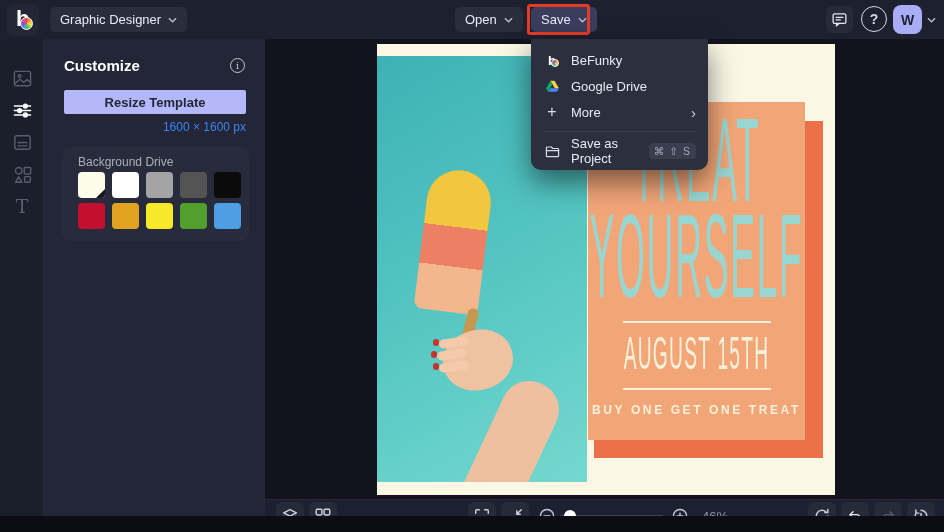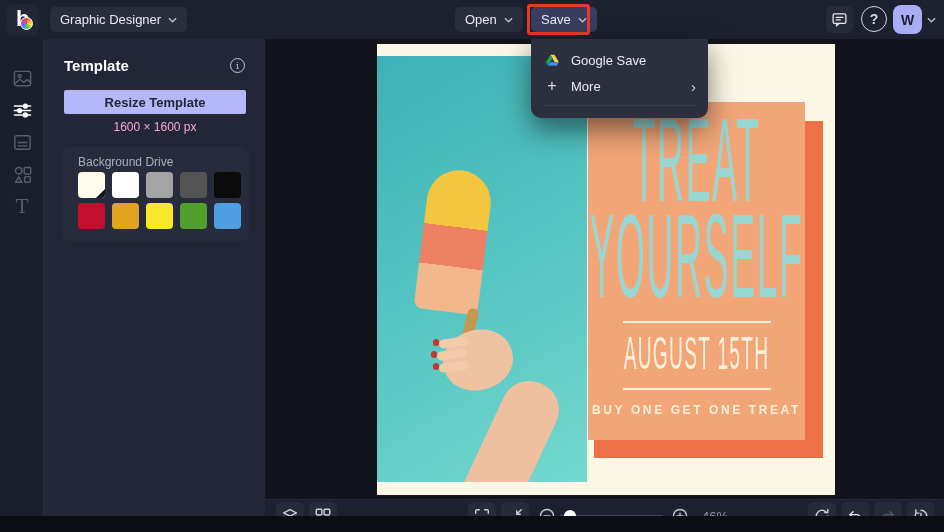--- a/index.html
+++ b/index.html
@@ -42,21 +42,21 @@
   .rail-item svg { width:21px; height:21px; stroke:currentColor; fill:none; stroke-width:1.5; stroke-linecap:round; stroke-linejoin:round; }
   .text-tool-glyph { font-family:"DejaVu Serif", serif; font-size:19px; color:currentColor; }
 
   
   #panel { position:absolute; left:44px; top:39px; width:221px; height:493px; background:#232636; z-index:30; }
   .panel-title { position:absolute; left:20px; top:18px; color:#fff; font-size:15px; font-weight:700; }
   .info-icon { position:absolute; left:186px; top:19px; width:15px; height:15px; border:1.5px solid #c3c6d2; border-radius:50%;
     color:#c3c6d2; font-size:9.5px; display:flex; align-items:center; justify-content:center; cursor:pointer; font-family:"DejaVu Serif",serif; }
   .resize-btn { position:absolute; left:20px; top:51px; width:182px; height:24px; background:#b4b8f9; border:none; border-radius:2px;
     color:#232636; font-size:13px; font-weight:700; cursor:pointer; font-family:"Liberation Sans",sans-serif; }
-  .dims { position:absolute; left:20px; top:81px; width:182px; text-align:center; color:#f9a8d4; font-size:12px; }
+  .dims { position:absolute; left:20px; top:81px; width:182px; text-align:right; color:#3b82f6; font-size:12px; }
   .bg-card { position:absolute; left:18px; top:108px; width:187px; height:94px; background:#282b3b; border-radius:8px; }
   .bg-label { position:absolute; left:16px; top:8px; color:#a9adbc; font-size:12px; }
   .swatch { position:absolute; width:27px; height:26px; border-radius:4px; cursor:pointer; overflow:hidden; }
   .swatch .fold { position:absolute; right:0; bottom:0; width:0; height:0; border-left:9px solid transparent; border-bottom:9px solid #15161e; }
 
   
   #canvas { position:absolute; left:265px; top:39px; width:679px; height:460px; background:#12131c; overflow:hidden; z-index:10; }
   #poster { position:absolute; left:112px; top:5px; width:458px; height:451px; }
   #photo { position:absolute; left:0; top:12px; width:210px; height:426px; overflow:hidden;
     background:linear-gradient(150deg,#3db1b5 0%,#53c4c1 48%,#74d8cf 100%); }
@@ -132,35 +132,52 @@
     <div class="avatar">
       <span>W</span>
     </div>
     <svg class="chev" style="position:absolute; left:927px; top:17px;" viewBox="0 0 10 6">
         <polyline points="1,1 5,5 9,1"></polyline>
       </svg>
   </div>
 
   <div id="save-menu">
     <div class="mitem">
+      <span class="micon" style="position:relative;">
+        <span style="color:#fff;font-weight:700;font-size:13px;line-height:1;">b</span>
+        <span style="position:absolute;left:7px;top:7px;width:8px;height:8px;border-radius:50%;background:conic-gradient(#e84b3c,#f2a33c,#f2e23c,#67c23f,#3fa7e0,#7b58d6,#e84b3c);border:1px solid #fff;"></span>
+      </span>
+      <span class="mlabel">BeFunky</span>
+    </div>
+    <div class="mitem">
       <span class="micon">
         <svg viewBox="0 0 16 16">
           <path fill="#ffcf44" d="M5.8 1.8h4.4l4.6 8H10.4z"></path>
           <path fill="#11a861" d="M5.8 1.8L1.1 9.8l2.2 3.9L8 5.7z"></path>
           <path fill="#4688f4" d="M3.6 13.7h9.1l2.1-3.9H5.8z"></path>
         </svg>
       </span>
-      <span class="mlabel">Google Save</span>
+      <span class="mlabel">Google Drive</span>
     </div>
     <div class="mitem">
       <span class="micon plus-glyph">+</span>
       <span class="mlabel">More</span>
       <span class="more-chev">›</span>
     </div>
     <div class="mdivider"></div>
+    <div class="mitem">
+      <span class="micon">
+        <svg viewBox="0 0 16 16" fill="none" stroke="#d9dbe6" stroke-width="1.3" stroke-linecap="round" stroke-linejoin="round">
+          <path d="M1.5 5v7.5a1 1 0 0 0 1 1h11a1 1 0 0 0 1-1V5.8a1 1 0 0 0-1-1H8.2L6.8 3.2H2.5a1 1 0 0 0-1 1z"></path>
+          <path d="M1.5 7h13"></path>
+        </svg>
+      </span>
+      <span class="mlabel">Save as Project</span>
+      <span class="badge">⌘ ⇧ S</span>
+    </div>
   </div>
 
   <div id="rail">
     <div class="rail-item" style="top:27px;">
       <svg viewBox="0 0 22 22">
         <rect x="2.5" y="3.5" width="17" height="15" rx="2"></rect>
           <circle cx="8" cy="8.6" r="1.5"></circle>
         <path d="M3.5 16l4.8-4.3 3.8 3.3 3.8-2.8 2.8 2.3"></path>
       </svg>
     </div>
@@ -185,21 +202,21 @@
         <path d="M7 13.4l3.3 5.8H3.7z"></path>
           <rect x="13.2" y="13.2" width="6" height="6" rx="1"></rect>
       </svg>
     </div>
     <div class="rail-item" style="top:155px;">
       <span class="text-tool-glyph">T</span>
     </div>
   </div>
 
   <div id="panel">
-    <div class="panel-title">Template</div>
+    <div class="panel-title">Customize</div>
     <div class="info-icon">
         <span>i</span>
       </div>
     <button class="resize-btn">Resize Template</button>
     <div class="dims">1600 × 1600 px</div>
 
     <div class="bg-card">
       <div class="bg-label">Background Drive</div>
       <div class="swatch" style="left: 16px; top: 25px; background: rgb(253, 251, 233);">
           <span class="fold"></span>

